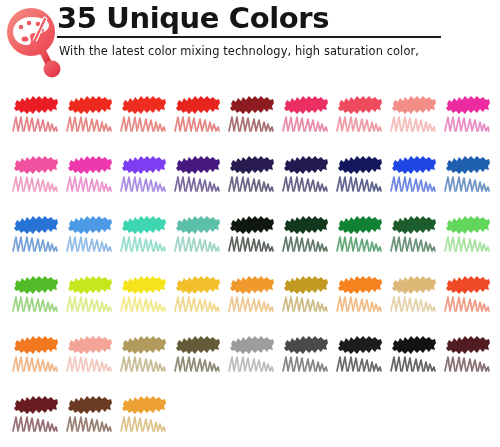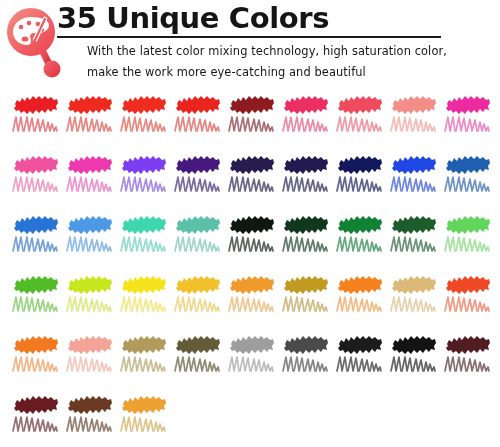--- a/index.html
+++ b/index.html
@@ -67,21 +67,20 @@
     width: 430px;
   }
 
   .subtitle-line {
     font-family: "DejaVu Sans", sans-serif;
     font-size: 11.4px;
     line-height: 21px;
     color: #161616;
     white-space: nowrap;
     letter-spacing: 0.1px;
-    margin-left: 28px;
   }
 
   
   #swatch-grid {
     position: absolute;
     left: 0;
     top: 88px;
     width: 500px;
     height: 359px;
   }
@@ -170,21 +169,20 @@
   </div>
 
   <div id="title-block">
     <h1 id="page-title">35 Unique Colors</h1>
   </div>
 
   <div id="title-rule"></div>
 
   <div id="subtitle">
     <div class="subtitle-line">With the latest color mixing technology, high saturation color,</div>
-    <div class="subtitle-line">make the work more eye-catching and beautiful</div>
   </div>
 
 </div>
 
 <div id="swatch-grid">
     <div class="swatch-row">
       <div class="swatch" style="left: 10px;">
         <div class="swatch-blob">
           <svg viewBox="0 0 48 25" xmlns="http://www.w3.org/2000/svg">
             <path d="M4,13 L6,9 L9,11 L11,7 L14,10 L16,6 L19,9 L22,5 L25,8 L28,5 L31,8 L34,5 L37,8 L40,6 L43,9 L46,8 L47,12 L45,15 L46,19 L42,18 L40,21 L37,18 L34,22 L31,19 L28,22 L25,19 L22,23 L19,20 L16,23 L13,20 L10,22 L8,19 L5,20 L3,17 L5,15 Z" fill="#ea1d24"></path>

